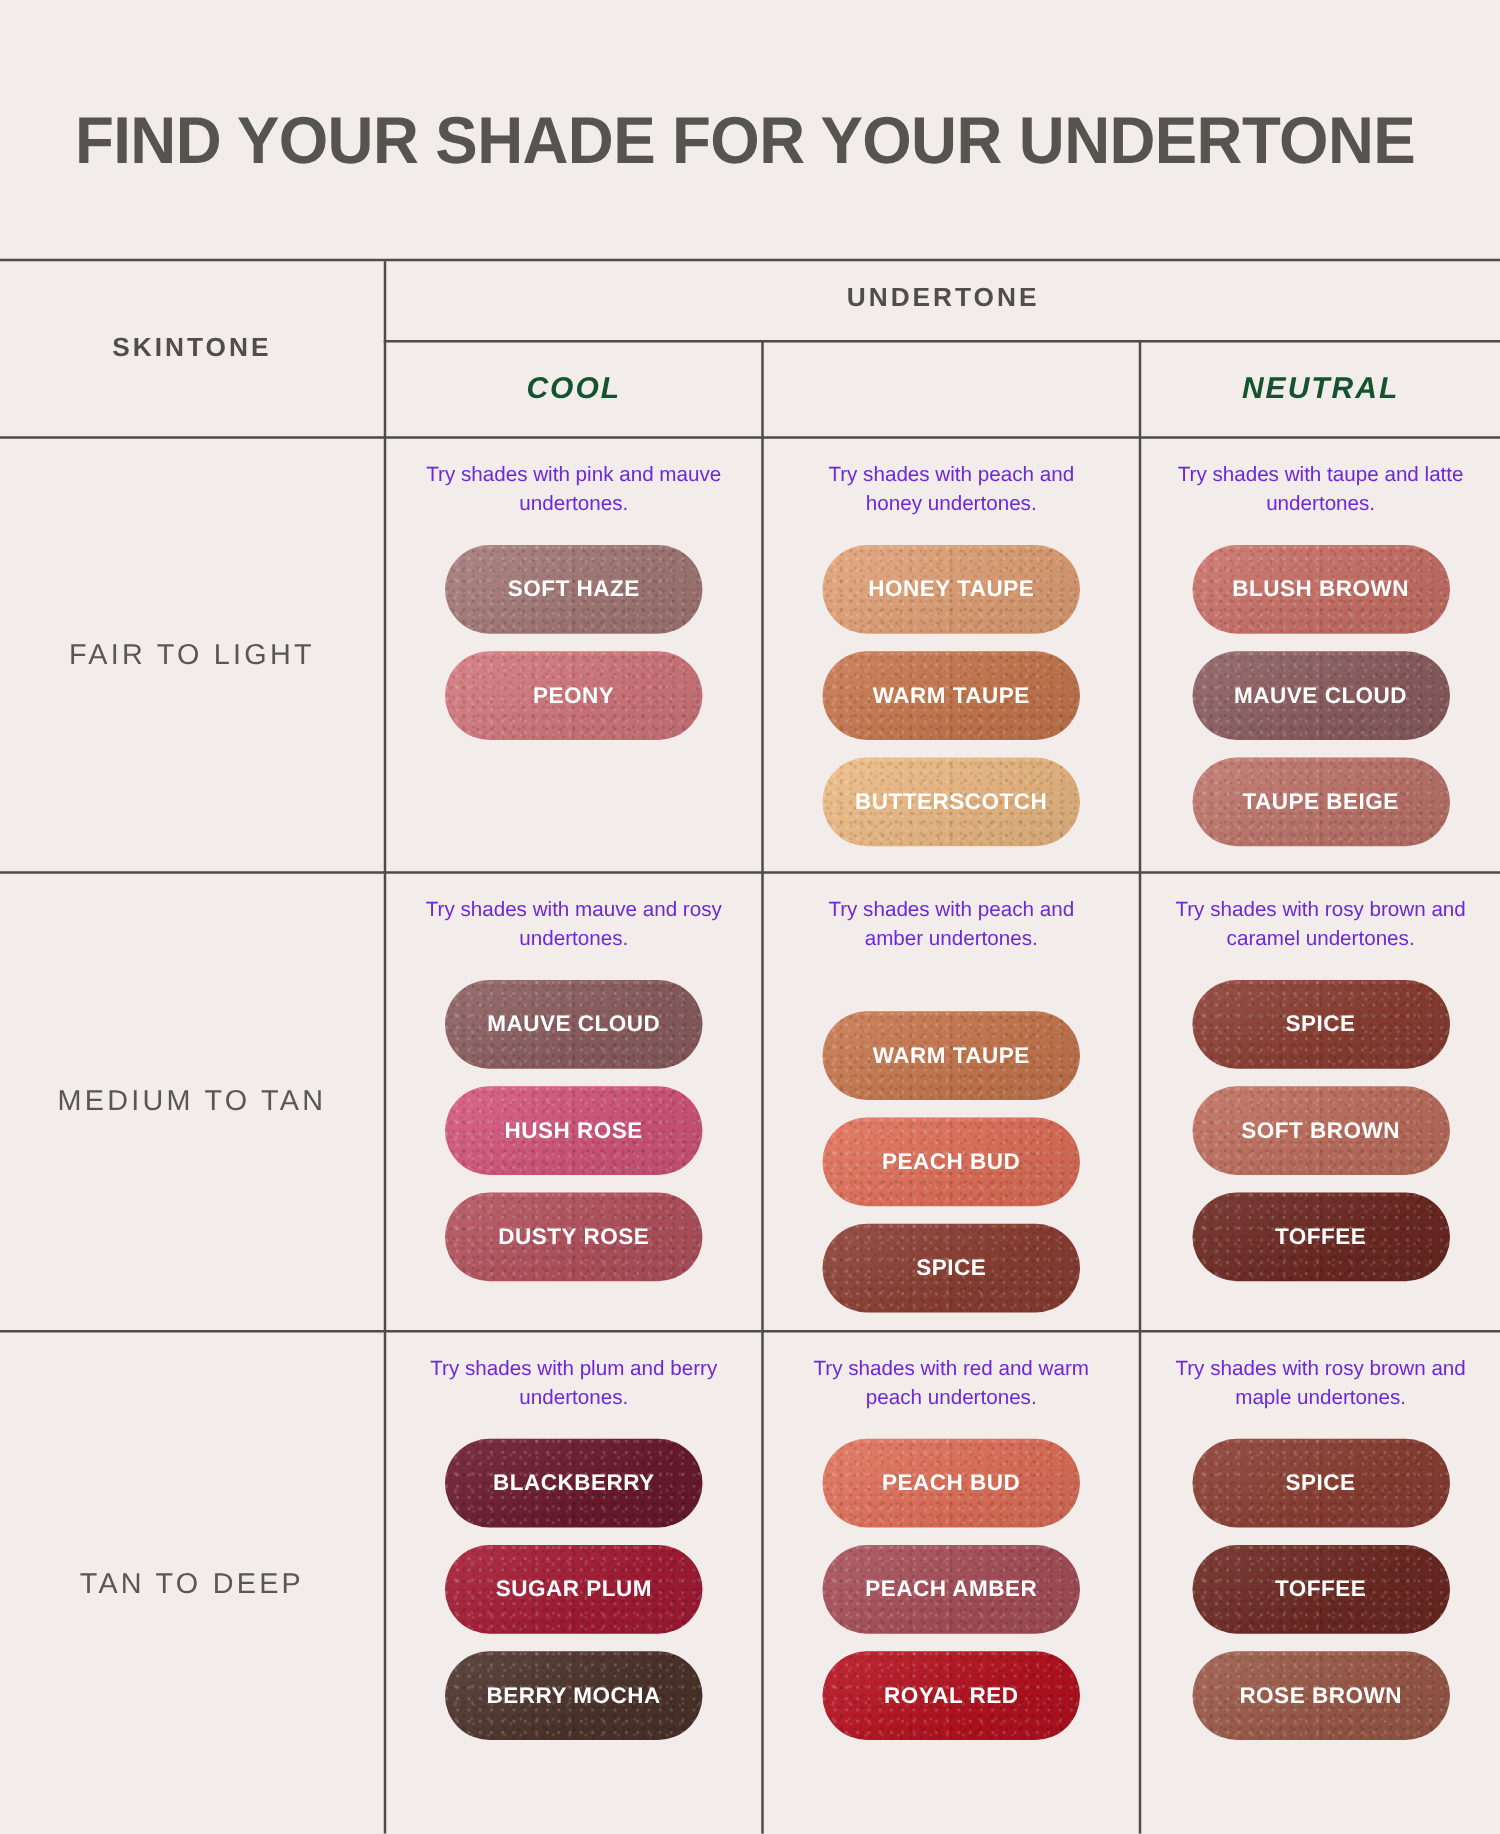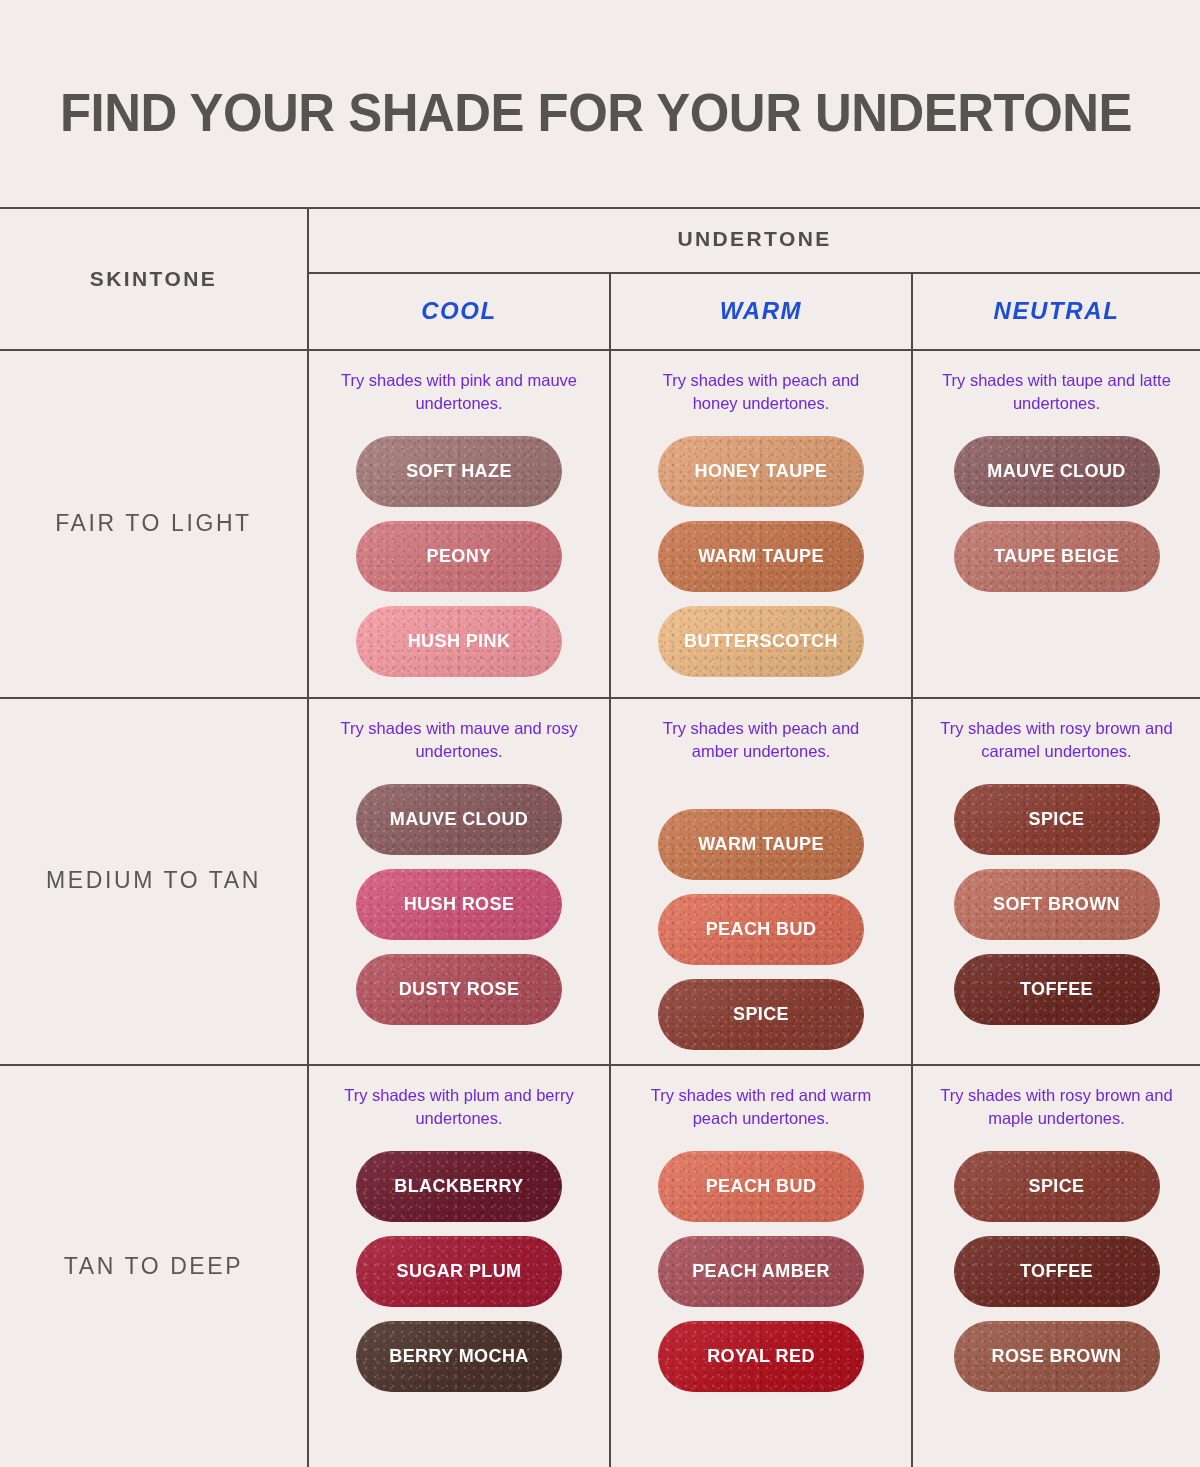--- a/index.html
+++ b/index.html
@@ -90,21 +90,21 @@
   }
 
   .hdr-tone {
     position: absolute;
     top: 63px; height: 77px;
     display: flex; align-items: center; justify-content: center;
     font-size: 24px;
     font-weight: 700;
     font-style: italic;
     letter-spacing: 1.6px;
-    color: #1d4ed8;
+    color: #14532d;
   }
   .hdr-tone.t0 { left: 309px; width: 300px; }
   .hdr-tone.t1 { left: 611px; width: 300px; }
   .hdr-tone.t2 { left: 913px; width: 287px; }
 
   
   .row-label {
     position: absolute;
     left: 0;
     width: 307px;
@@ -206,56 +206,55 @@
 
     <div class="hline sub"></div>
     <div class="hline r1"></div>
     <div class="hline r2"></div>
     <div class="hline r3"></div>
 
     <div class="hdr-skintone">SKINTONE</div>
     <div class="hdr-undertone">UNDERTONE</div>
 
     <div class="hdr-tone t0">COOL</div>
-    <div class="hdr-tone t1">WARM</div>
     <div class="hdr-tone t2">NEUTRAL</div>
 
     <div id="body-rows">
         <div class="row-label" style="top: 140px; height: 348px;">FAIR TO LIGHT</div>
         <div class="cell" style="left: 309px; top: 140px; width: 300px; height: 348px;">
           <div class="desc">Try shades with pink and mauve undertones.</div>
           <div class="swatches">
             <div class="swatch" style="background: rgb(165, 122, 120);">
               <span class="sw-label">SOFT HAZE</span>
             </div>
             <div class="swatch" style="background: rgb(212, 120, 126);">
               <span class="sw-label">PEONY</span>
             </div>
-            <div class="swatch" style="background: rgb(247, 154, 163);">
-              <span class="sw-label">HUSH PINK</span>
-            </div>
           </div>
         </div>
         <div class="cell" style="left: 611px; top: 140px; width: 300px; height: 348px;">
           <div class="desc">Try shades with peach and honey undertones.</div>
           <div class="swatches">
             <div class="swatch" style="background: rgb(227, 162, 119);">
               <span class="sw-label">HONEY TAUPE</span>
             </div>
             <div class="swatch" style="background: rgb(201, 121, 79);">
               <span class="sw-label">WARM TAUPE</span>
             </div>
             <div class="swatch" style="background: rgb(238, 187, 132);">
               <span class="sw-label">BUTTERSCOTCH</span>
             </div>
           </div>
         </div>
         <div class="cell" style="left: 913px; top: 140px; width: 287px; height: 348px;">
           <div class="desc">Try shades with taupe and latte undertones.</div>
           <div class="swatches">
+            <div class="swatch" style="background: rgb(203, 114, 104);">
+              <span class="sw-label">BLUSH BROWN</span>
+            </div>
             <div class="swatch" style="background: rgb(142, 95, 97);">
               <span class="sw-label">MAUVE CLOUD</span>
             </div>
             <div class="swatch" style="background: rgb(192, 118, 108);">
               <span class="sw-label">TAUPE BEIGE</span>
             </div>
           </div>
         </div>
         <div class="row-label" style="top: 488px; height: 367px;">MEDIUM TO TAN</div>
         <div class="cell" style="left: 309px; top: 488px; width: 300px; height: 367px;">

